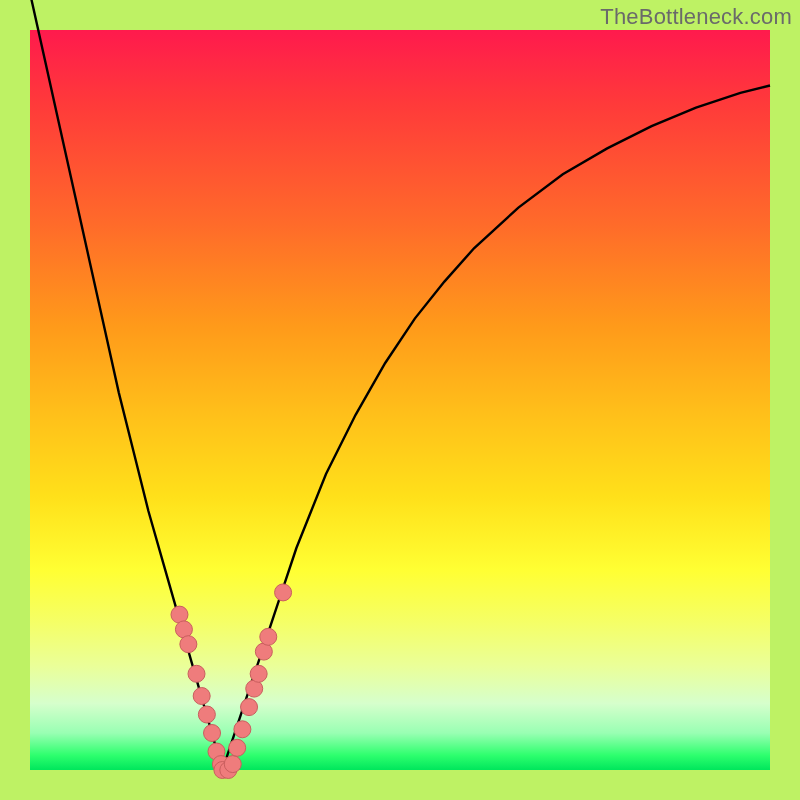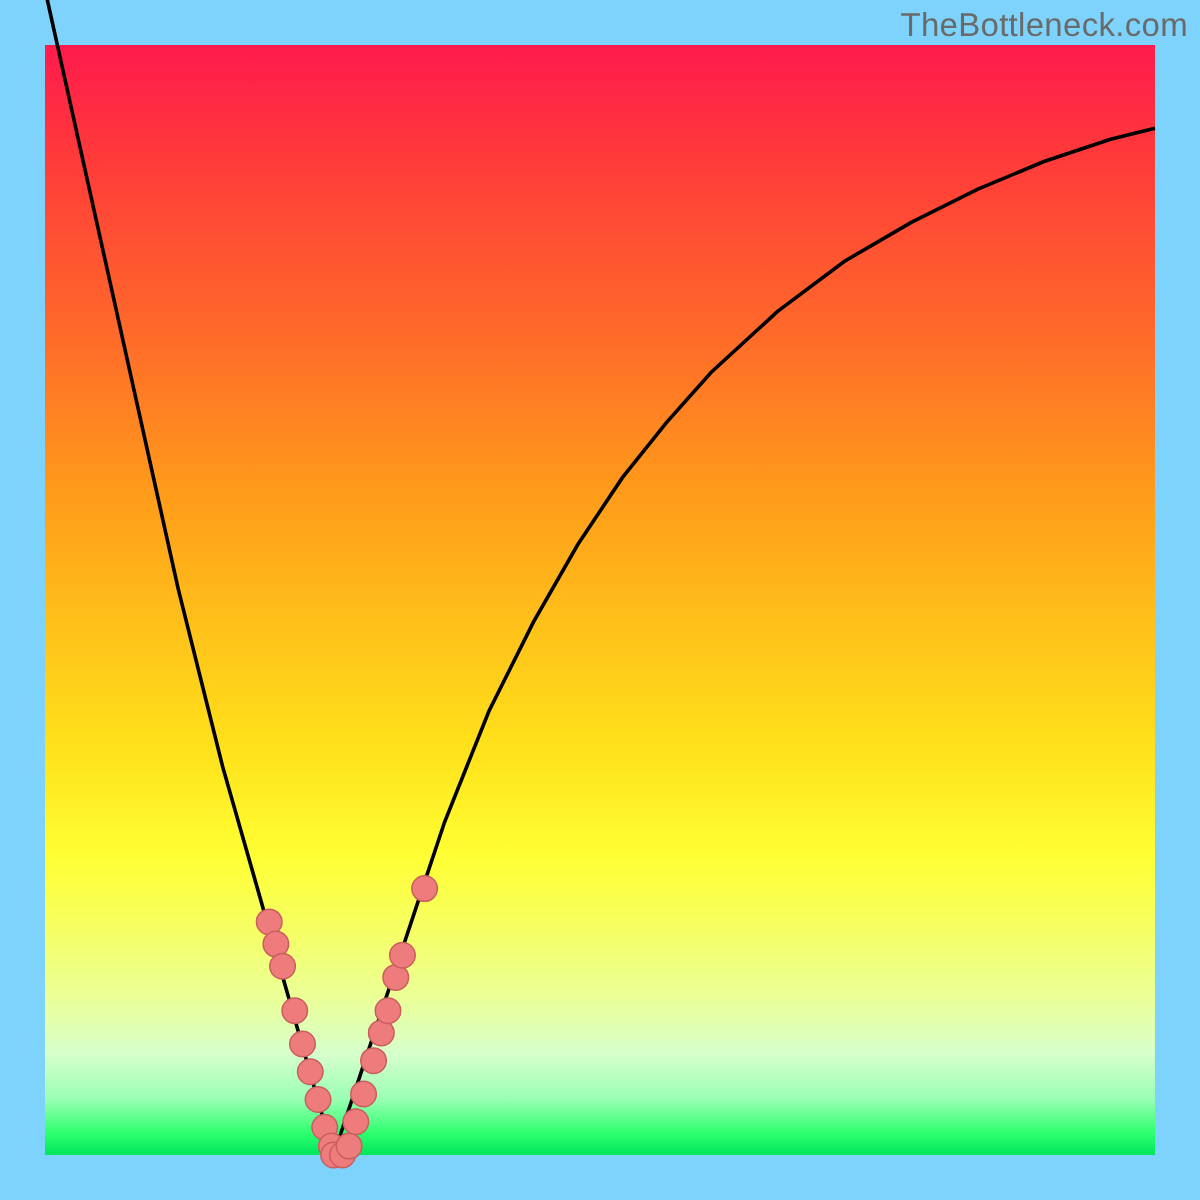--- a/index.html
+++ b/index.html
@@ -8,21 +8,21 @@
     width: 800px;
     height: 800px;
     overflow: hidden;
     background: #000;
     font-family: Arial, Helvetica, sans-serif;
   }
   .frame {
     position: relative;
     width: 800px;
     height: 800px;
-    background: #7dd3fc;
+    background: #bef264;
   }
   .plot-area {
     position: absolute;
     left: 30px;
     top: 30px;
     width: 740px;
     height: 740px;
     background: linear-gradient(to bottom,
       #ff1a4d 0%,
       #ff3a3a 10%,

